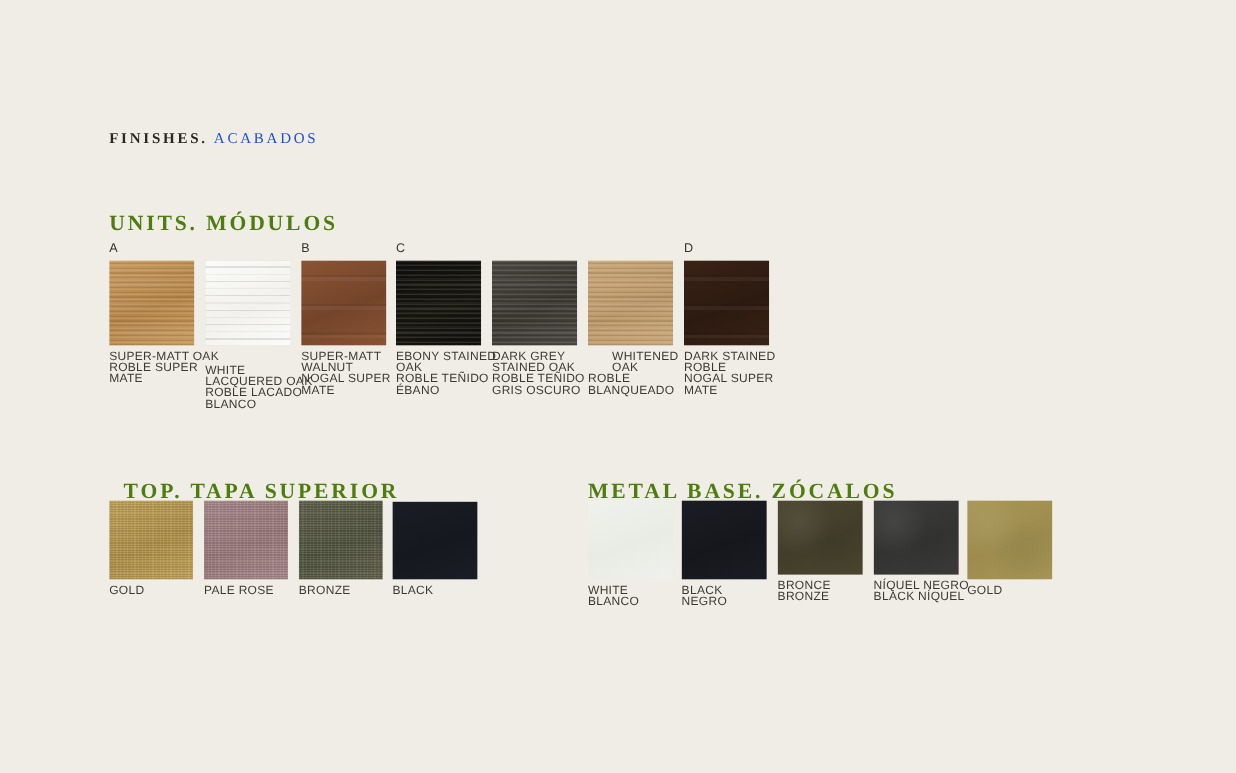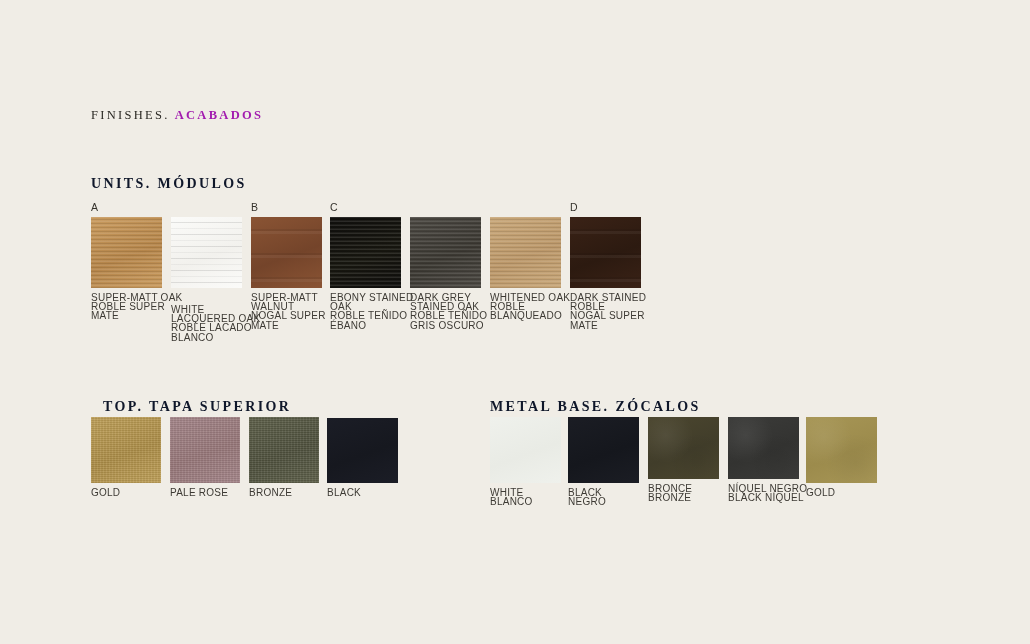--- a/index.html
+++ b/index.html
@@ -21,36 +21,36 @@
   .page-title {
     position: absolute;
     left: 91px;
     top: 108px;
     font-family: "Liberation Serif", serif;
     font-size: 12.5px;
     letter-spacing: 2.3px;
     white-space: nowrap;
   }
   .page-title .en {
+    font-weight: bold;
+    color: #2a2823;
+  }
+  .page-title .es {
     font-weight: normal;
-    color: #2a2823;
-  }
-  .page-title .es {
-    font-weight: bold;
-    color: #a21caf;
+    color: #1d4ed8;
     margin-left: 5px;
   }
 
   .section-title {
     position: absolute;
     font-family: "Liberation Serif", serif;
-    font-size: 14px;
+    font-size: 18px;
     font-weight: bold;
     letter-spacing: 2.4px;
-    color: #0f172a;
+    color: #4d7c0f;
     white-space: nowrap;
   }
   #units-title  { left: 91px;  top: 176px; }
   #top-title    { left: 103px;  top: 399px; }
   #metal-title  { left: 490px; top: 399px; }
 
   
   .group-letter {
     position: absolute;
     font-family: "Liberation Sans", sans-serif;
@@ -193,21 +193,21 @@
     <div class="swatch-label" style="left: 330px; top: 293px;"><span style="display: block;">EBONY STAINED OAK</span><span class="l2">ROBLE TEÑIDO ÉBANO</span></div>
     <div class="swatch" style="left: 410px; top: 217px; width: 71px; height: 71px;">
       <div class="chip" style="background: linear-gradient(160deg, rgb(74, 71, 65) 0%, rgb(59, 56, 50) 55%, rgb(74, 71, 65) 100%);"></div>
       <div class="grain grain-fine"></div>
     </div>
     <div class="swatch-label" style="left: 410px; top: 293px;"><span style="display: block;">DARK GREY STAINED OAK</span><span class="l2">ROBLE TEÑIDO GRIS OSCURO</span></div>
     <div class="swatch" style="left: 490px; top: 217px; width: 71px; height: 71px;">
       <div class="chip" style="background: linear-gradient(160deg, rgb(199, 166, 120) 0%, rgb(187, 151, 105) 55%, rgb(199, 166, 120) 100%);"></div>
       <div class="grain grain-fine"></div>
     </div>
-    <div class="swatch-label" style="left: 490px; top: 293px;"><span style="display: block;">WHITENED OAK</span><span class="l2">ROBLE BLANQUEADO</span></div>
+    <div class="swatch-label" style="left: 490px; top: 293px;"><span style="display: block; margin-left: 20px;">WHITENED OAK</span><span class="l2">ROBLE BLANQUEADO</span></div>
     <div class="swatch" style="left: 570px; top: 217px; width: 71px; height: 71px;">
       <div class="chip" style="background: linear-gradient(160deg, rgb(58, 34, 22) 0%, rgb(44, 26, 16) 55%, rgb(58, 34, 22) 100%);"></div>
       <div class="grain grain-band"></div>
     </div>
     <div class="swatch-label" style="left: 570px; top: 293px;"><span style="display: block;">DARK STAINED ROBLE</span><span class="l2">NOGAL SUPER MATE</span></div>
   </div>
 <div id="top-mount">
     <div class="swatch" style="left: 91px; top: 417px; width: 70px; height: 66px;">
       <div class="chip" style="background: linear-gradient(160deg, rgb(191, 160, 89) 0%, rgb(173, 142, 72) 55%, rgb(191, 160, 89) 100%);"></div>
       <div class="grain grain-fabric"></div>

